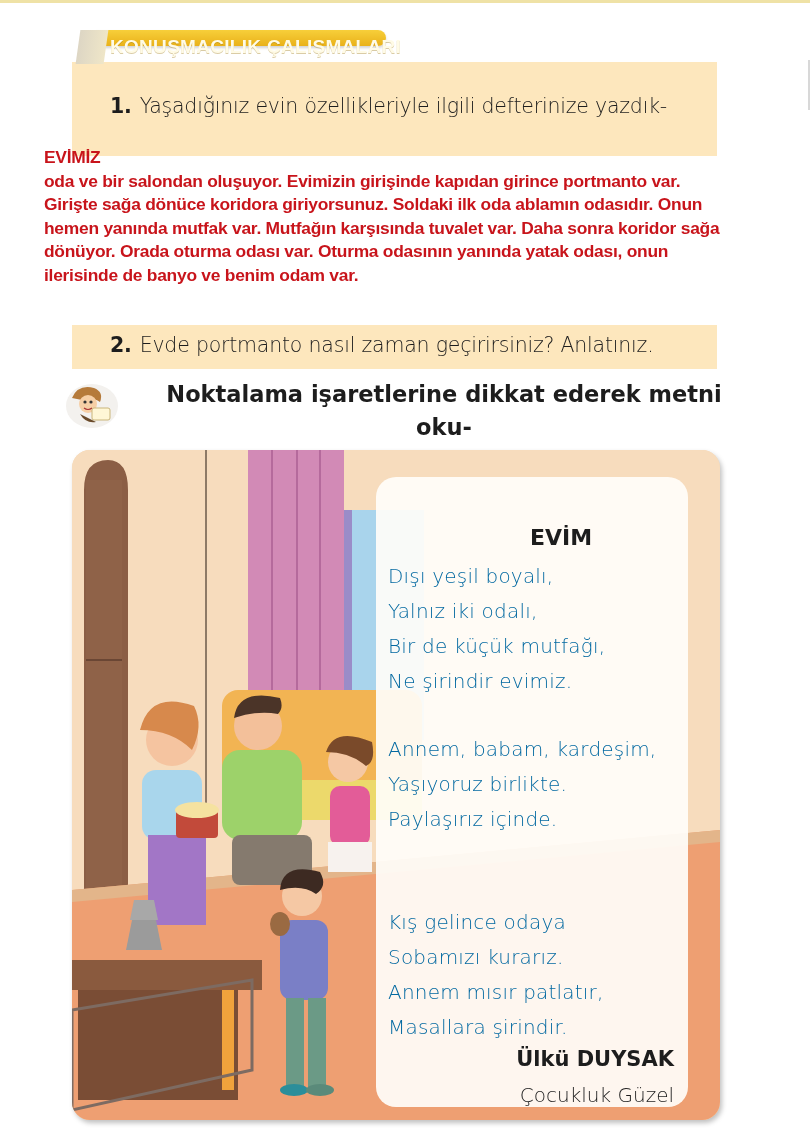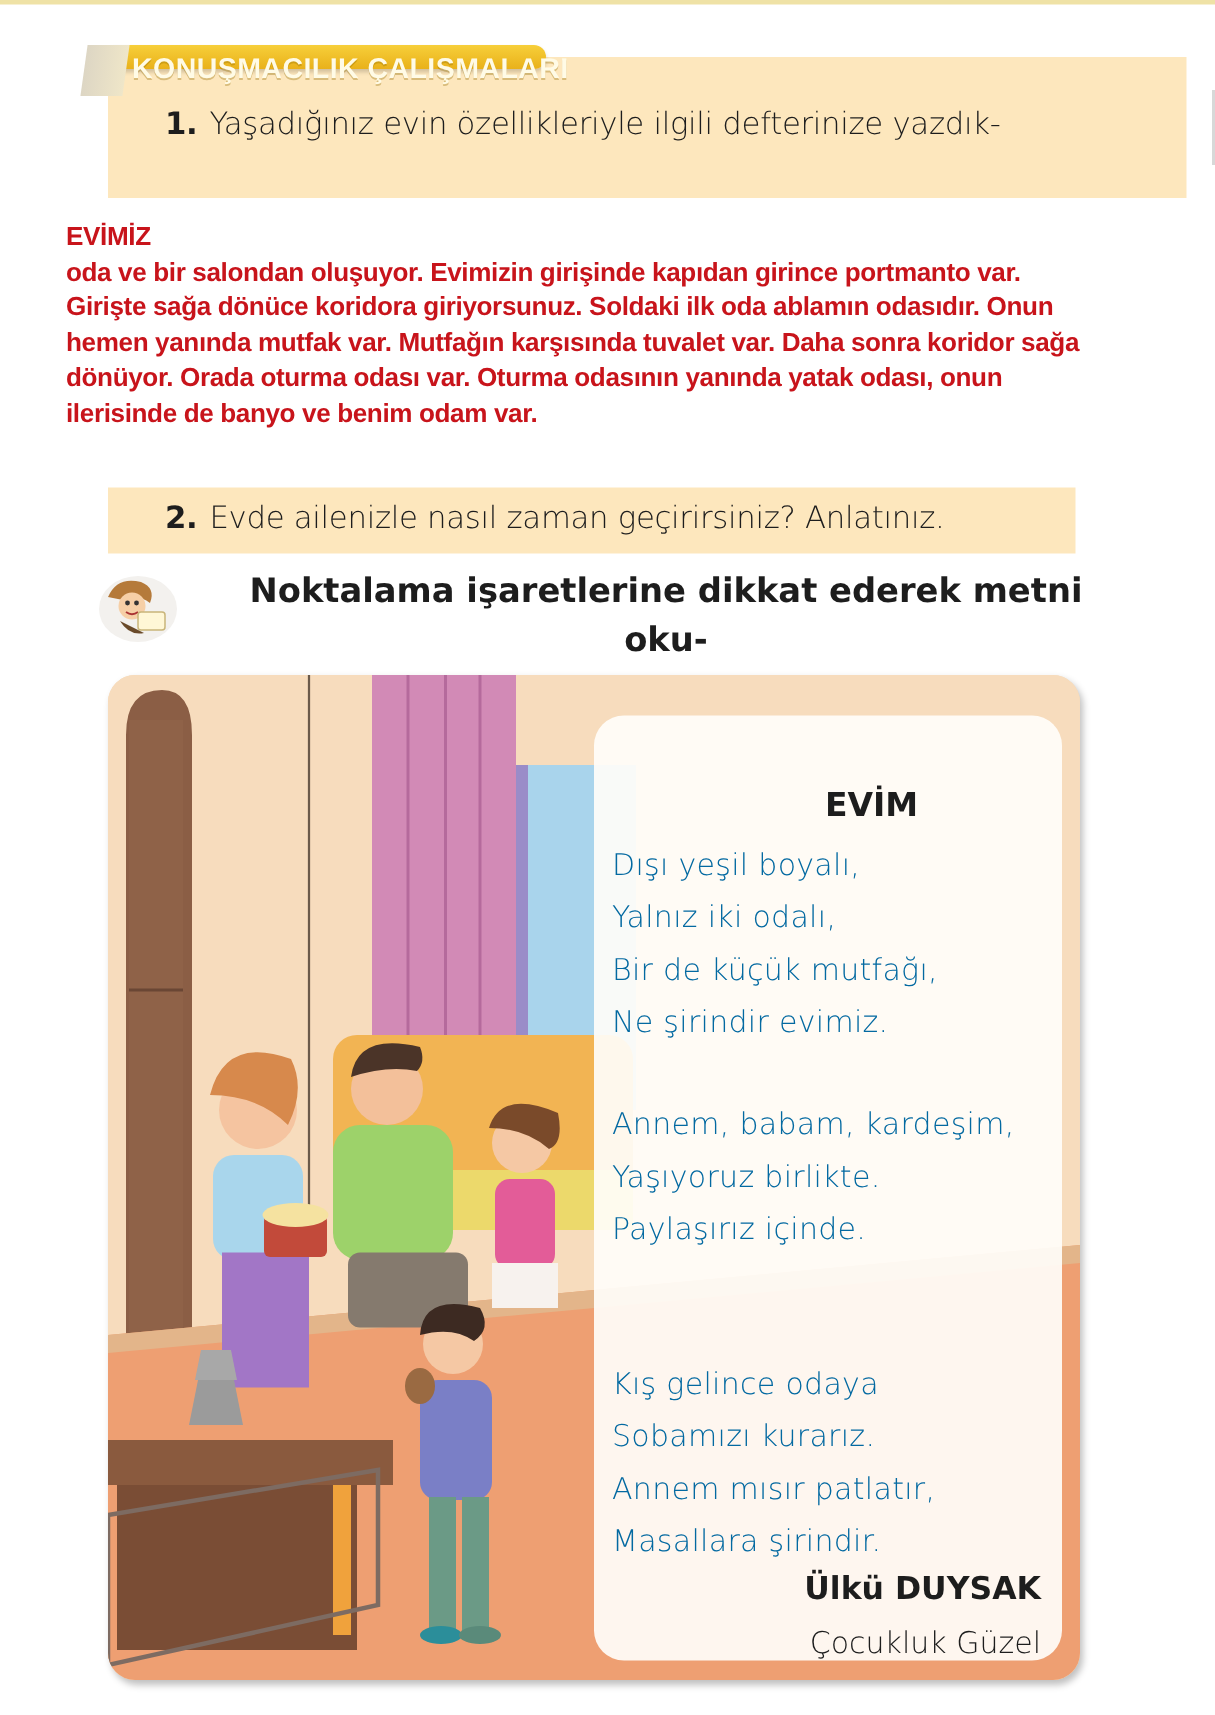--- a/index.html
+++ b/index.html
@@ -4,40 +4,40 @@
 <style>
   * { box-sizing: border-box; margin: 0; padding: 0; }
   html, body { width: 810px; height: 1143px; background: #ffffff; overflow: hidden; }
   body { position: relative; font-family: "DejaVu Sans", sans-serif; color: #1a1a1a; }
 
   .top-rule { position: absolute; left: 0; top: 0; width: 810px; height: 3px; background: #efe2a6; }
   .right-edge { position: absolute; right: 0; top: 60px; width: 2px; height: 50px; background: #d8d8d8; }
 
   
   .banner {
-    position: absolute; left: 74px; top: 30px; width: 290px; height: 16px;
+    position: absolute; left: 96px; top: 30px; width: 290px; height: 16px;
     background: linear-gradient(#f7cf3a, #e9b11a);
     border-radius: 0 18px 18px 0;
     box-shadow: 0 2px 3px rgba(0,0,0,0.18);
   }
   .banner::before {
     content: ""; position: absolute; left: -18px; top: 0; width: 28px; height: 34px;
     background: linear-gradient(90deg, #ddd6c4, #efe6c8);
     transform: skewX(-8deg);
   }
   .banner-label {
     position: absolute; left: 14px; top: 6px;
     font-family: "Liberation Sans", sans-serif; font-weight: bold; font-size: 19px;
     color: #fffbe6; letter-spacing: 0.3px; white-space: nowrap;
     text-shadow: 0 1px 0 rgba(150,110,0,0.35);
   }
 
   
   .qbox { position: absolute; background: #fde7bd; }
-  .q1 { left: 72px; top: 38px; width: 719px; height: 94px; }
+  .q1 { left: 72px; top: 62px; width: 645px; height: 94px; }
   .q2 { left: 72px; top: 325px; width: 645px; height: 44px; }
   .qtext {
     font-family: "DejaVu Sans", sans-serif; font-size: 20.5px; line-height: 32px;
     color: #1d1d1d; font-weight: 300; letter-spacing: -0.2px;
   }
   .q1 .qtext { position: absolute; left: 6px; top: 28px; width: 640px; }
   .q2 .qtext { position: absolute; left: 38px; top: 4px; }
   .qnum { font-weight: bold; margin-right: 8px; }
   .indent { padding-left: 32px; }
 
@@ -64,21 +64,21 @@
   
   .scene {
     position: absolute; left: 72px; top: 450px; width: 648px; height: 670px;
     border-radius: 18px; overflow: hidden;
     background: #f6d9b8;
     box-shadow: 2px 3px 5px rgba(0,0,0,0.25);
   }
   .scene svg { position: absolute; left: 0; top: 0; }
 
   .poem-card {
-    position: absolute; left: 324px; top: 27px; width: 312px; height: 630px;
+    position: absolute; left: 304px; top: 27px; width: 312px; height: 630px;
     background: rgba(255,253,249,0.93); border-radius: 20px; padding-left: 48px;
   }
   .poem-title {
     position: absolute; left: 0; top: 48px; width: 312px; text-align: center;
     font-family: "DejaVu Sans", sans-serif; font-weight: bold; font-size: 22px; color: #1d1d1d;
     padding-left: 58px;
   }
   .stanza { position: absolute; left: 12px; }
   .poem-line {
     font-family: "DejaVu Sans", sans-serif; font-weight: 300; font-size: 20px;
@@ -116,21 +116,21 @@
   <div class="line">EVİMİZ</div>
   <div class="line"> oda ve bir salondan oluşuyor. Evimizin girişinde kapıdan girince  portmanto var.</div>
   <div class="line">Girişte sağa dönüce koridora giriyorsunuz. Soldaki ilk oda ablamın odasıdır. Onun</div>
   <div class="line">hemen yanında mutfak var. Mutfağın karşısında tuvalet var. Daha sonra koridor sağa</div>
   <div class="line">dönüyor. Orada oturma odası var. Oturma odasının yanında yatak odası, onun</div>
   <div class="line"> ilerisinde de banyo ve benim odam var.</div>
 </div>
 
 <div class="qbox q2">
   <div class="qtext">
-    <span class="qnum">2.</span><span>Evde ailenizle nasıl zaman geçirirsiniz? Anlatınız.</span>
+    <span class="qnum">2.</span><span>Evde portmanto nasıl zaman geçirirsiniz? Anlatınız.</span>
   </div>
 </div>
 
 <div class="instr-icon">
   <svg width="60" height="50" viewBox="0 0 60 50">
     <ellipse cx="30" cy="26" rx="26" ry="22" fill="#f3f1ee"></ellipse>
     <path d="M10 18 q6 -14 22 -10 q10 4 6 14 q-8 -6 -18 -2z" fill="#b57a3a"></path>
     <circle cx="26" cy="24" r="9" fill="#f6cfa6"></circle>
     <circle cx="23" cy="22" r="1.6" fill="#333"></circle>
     <circle cx="29" cy="22" r="1.6" fill="#333"></circle>

